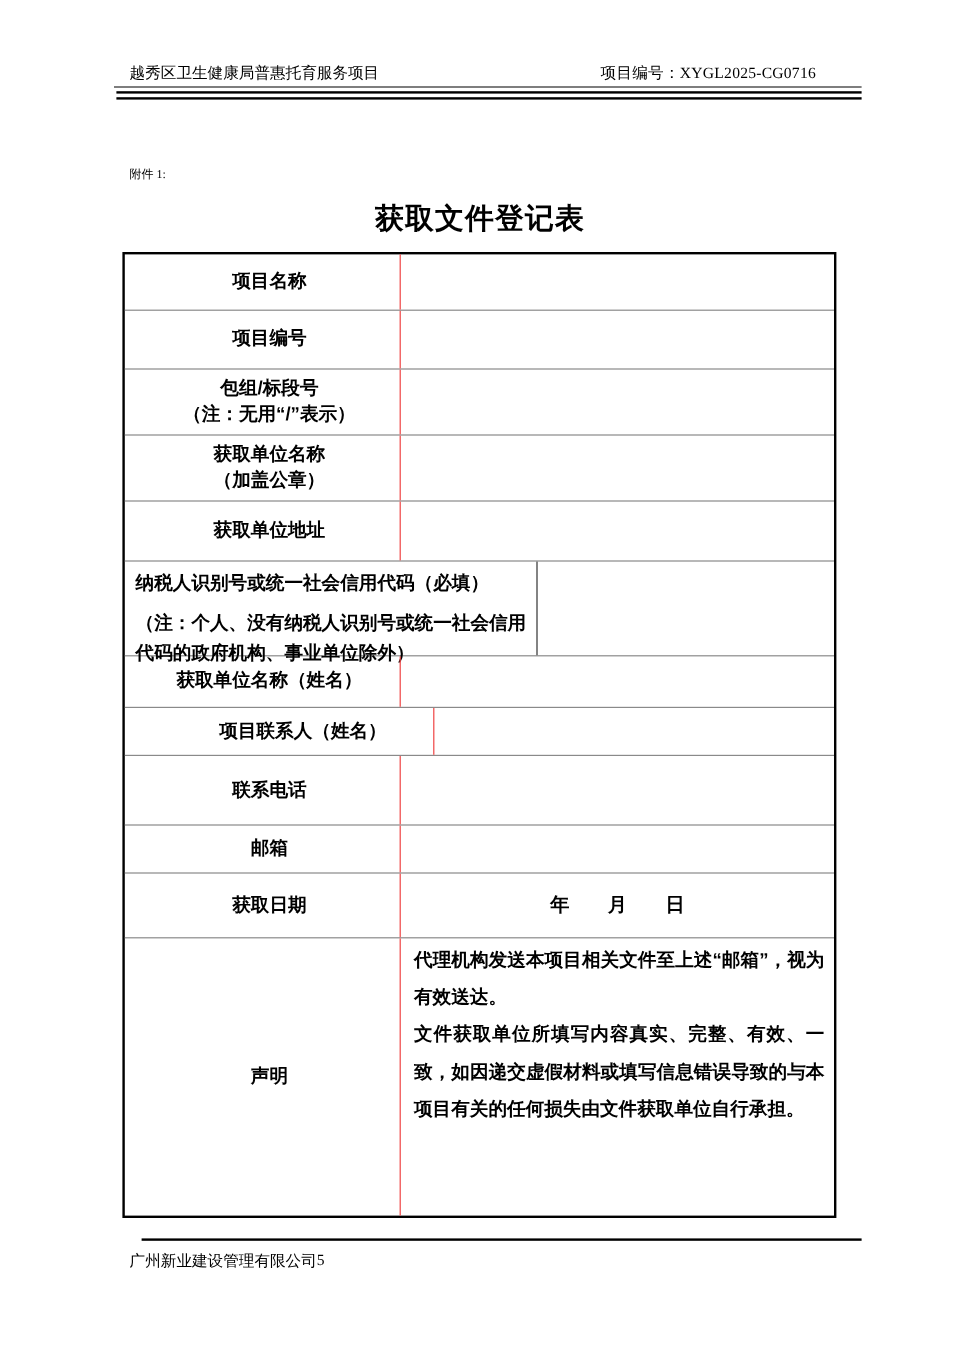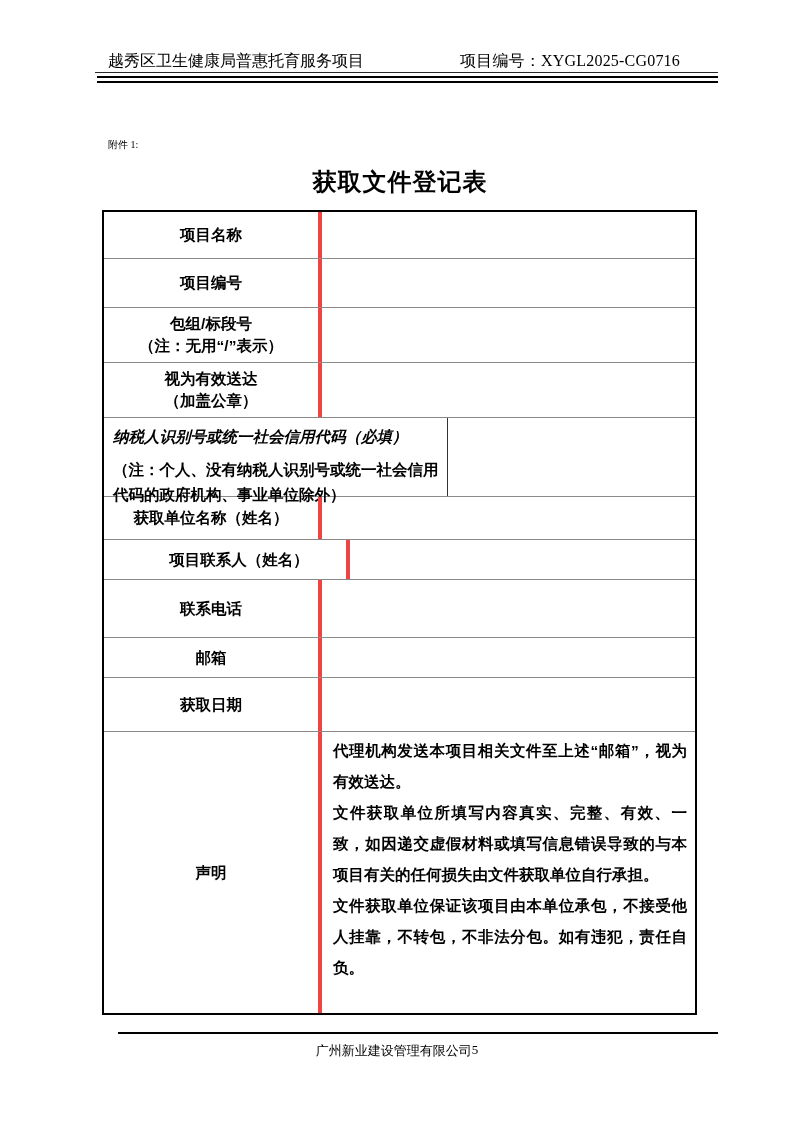--- a/index.html
+++ b/index.html
@@ -10,21 +10,21 @@
     color: #000000;
     font-family: "Liberation Serif", "DejaVu Serif", serif;
     overflow: hidden;
   }
 
   
   .page-header {
     position: absolute;
     left: 95px; top: 52px; width: 623px;
     display: flex; justify-content: space-between; align-items: flex-end;
-    font-size: 16px; line-height: 17px;
+    font-size: 13px; line-height: 17px;
     padding-bottom: 3px;
     border-bottom: 1px solid #2a2a2a;
   }
   .page-header .left { padding-left: 13px; }
   .page-header .right { padding-right: 38px; letter-spacing: 0.2px; }
 
   .double-rule {
     position: absolute;
     left: 97px; top: 76px; width: 621px;
     height: 2.5px;
@@ -57,26 +57,27 @@
     border: 2.5px solid #000;
     display: flex; flex-direction: column;
     font-family: "Liberation Sans", "DejaVu Sans", sans-serif;
     font-weight: bold;
     font-size: 15.5px;
   }
   .t-row { display: flex; border-bottom: 1px solid #8a8a8a; }
   .t-row:last-child { border-bottom: none; flex: 1 1 auto; }
   .lc {
     width: 218px; flex: 0 0 218px;
-    border-right: 4px solid #ef4444;
+    border-right: 1px solid #ef4444;
     display: flex; flex-direction: column;
     justify-content: center; align-items: center;
     text-align: right;
     line-height: 22px;
     padding: 2px 4px;
+    margin-left: 12px;
   }
   .vc { flex: 1 1 auto; }
 
   .r1  { height: 47px; }
   .r2  { height: 49px; }
   .r3  { height: 55px; }
   .r4  { height: 55px; }
   .r5  { height: 50px; }
   .r6  { height: 79px; }
   .r7  { height: 43px; }
@@ -86,21 +87,21 @@
   .r11 { height: 54px; }
 
   
   .lc-wide {
     width: 344px; flex: 0 0 344px;
     border-right: 1px solid #333;
     padding: 7px 6px 4px 9px;
     display: flex; flex-direction: column;
     justify-content: flex-start;
   }
-  .lc-wide .line1 { text-align: left; line-height: 23px; margin-bottom: 9px; font-style: italic; }
+  .lc-wide .line1 { text-align: left; line-height: 23px; margin-bottom: 9px; }
   .lc-wide .line2 { text-align: left; line-height: 25px; }
 
   
   .date-cell {
     display: flex; align-items: center; justify-content: center;
     font-size: 16px;
   }
 
   
   .decl-cell {
@@ -114,21 +115,21 @@
 
   
   .footer-rule {
     position: absolute;
     left: 118px; top: 1032px; width: 600px; height: 2px;
     background: #000;
   }
   .page-footer {
     position: absolute;
     left: 108px; top: 1042px; width: 610px;
-    display: flex; justify-content: center;
+    display: flex; justify-content: flex-start;
     font-size: 13px;
   }
   .page-footer .page-num { margin-right: 32px; }
 </style>
 </head>
 <body>
 
 <div class="page-header">
   <span class="left">越秀区卫生健康局普惠托育服务项目</span>
   <span class="right">项目编号：XYGL2025-CG0716</span>
@@ -153,26 +154,30 @@
   <div class="t-row r3">
     <div class="lc">
       <span>包组/标段号</span>
       <span>（注：无用“/”表示）</span>
     </div>
     <div class="vc"></div>
   </div>
 
   <div class="t-row r4">
     <div class="lc">
-      <span>视为有效送达</span>
+      <span>获取单位名称</span>
       <span>（加盖公章）</span>
     </div>
     <div class="vc"></div>
   </div>
 
+  <div class="t-row r5">
+    <div class="lc">获取单位地址</div>
+    <div class="vc"></div>
+  </div>
 
   <div class="t-row r6">
     <div class="lc-wide">
       <div class="line1">纳税人识别号或统一社会信用代码（必填）</div>
       <div class="line2">（注：个人、没有纳税人识别号或统一社会信用代码的政府机构、事业单位除外）</div>
     </div>
     <div class="vc"></div>
   </div>
 
   <div class="t-row r7">
@@ -190,28 +195,28 @@
     <div class="vc"></div>
   </div>
 
   <div class="t-row r10">
     <div class="lc">邮箱</div>
     <div class="vc"></div>
   </div>
 
   <div class="t-row r11">
     <div class="lc">获取日期</div>
+    <div class="vc date-cell">年　　月　　日</div>
   </div>
 
   <div class="t-row r12">
     <div class="lc">声明</div>
     <div class="vc decl-cell">
       <p>代理机构发送本项目相关文件至上述“邮箱”，视为有效送达。</p>
       <p>文件获取单位所填写内容真实、完整、有效、一致，如因递交虚假材料或填写信息错误导致的与本项目有关的任何损失由文件获取单位自行承担。</p>
-      <p>文件获取单位保证该项目由本单位承包，不接受他人挂靠，不转包，不非法分包。如有违犯，责任自负。</p>
     </div>
   </div>
 
 </div>
 
 <div class="footer-rule"></div>
 <div class="page-footer">
   <span>广州新业建设管理有限公司</span>
   <span class="page-num">5</span>
 </div>

